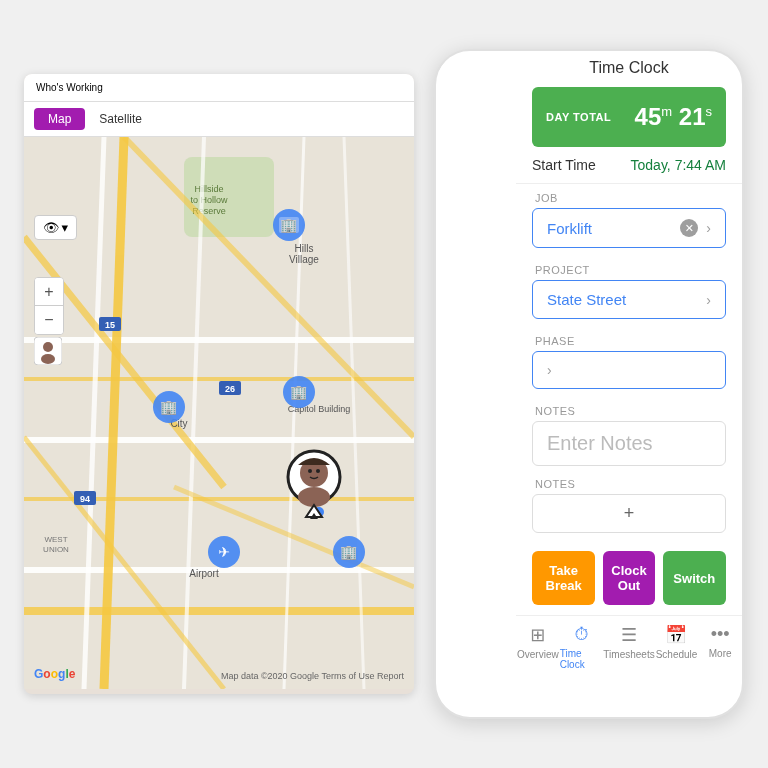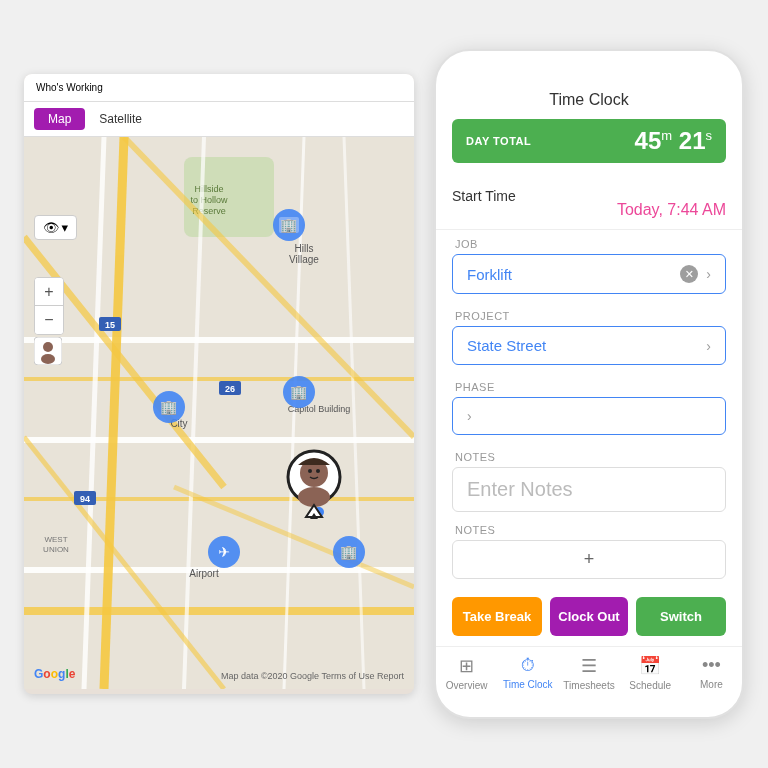--- a/index.html
+++ b/index.html
@@ -147,21 +147,21 @@
 
     
     .phone-panel {
       width: 310px;
       height: 670px;
       background: white;
       border-radius: 36px;
       box-shadow: 0 4px 20px rgba(0,0,0,0.15);
       overflow: hidden;
       display: flex;
-      flex-direction: column;
+      flex-direction: row;
       border: 2px solid #e0e0e0;
       flex-shrink: 0;
     }
     .phone-top-bar {
       height: 32px;
       display: flex;
       align-items: center;
       justify-content: center;
       flex-shrink: 0;
     }
@@ -186,21 +186,21 @@
       font-weight: 500;
       color: #333;
       padding: 8px 0 10px;
       flex-shrink: 0;
     }
 
     .day-total-bar {
       background: #4caf50;
       margin: 0 16px 0 16px;
       border-radius: 6px;
-      padding: 8px 14px;
+      padding: 16px 14px;
       display: flex;
       justify-content: space-between;
       align-items: center;
       flex-shrink: 0;
     }
     .day-total-label {
       color: white;
       font-size: 11px;
       font-weight: 600;
       letter-spacing: 0.5px;
@@ -221,23 +221,22 @@
       align-items: center;
       padding: 10px 16px;
       border-bottom: 1px solid #eee;
       flex-shrink: 0;
     }
     .start-time-label {
       font-size: 14px;
       color: #333;
     }
     .start-time-value {
-      font-size: 16px;
-      color: #ec4899;
-      margin-top: 28px;
+      font-size: 14px;
+      color: #15803d;
     }
 
     .section-label {
       font-size: 11px;
       font-weight: 400;
       color: #999;
       letter-spacing: 0.5px;
       padding: 8px 19px 4px;
       flex-shrink: 0;
     }

